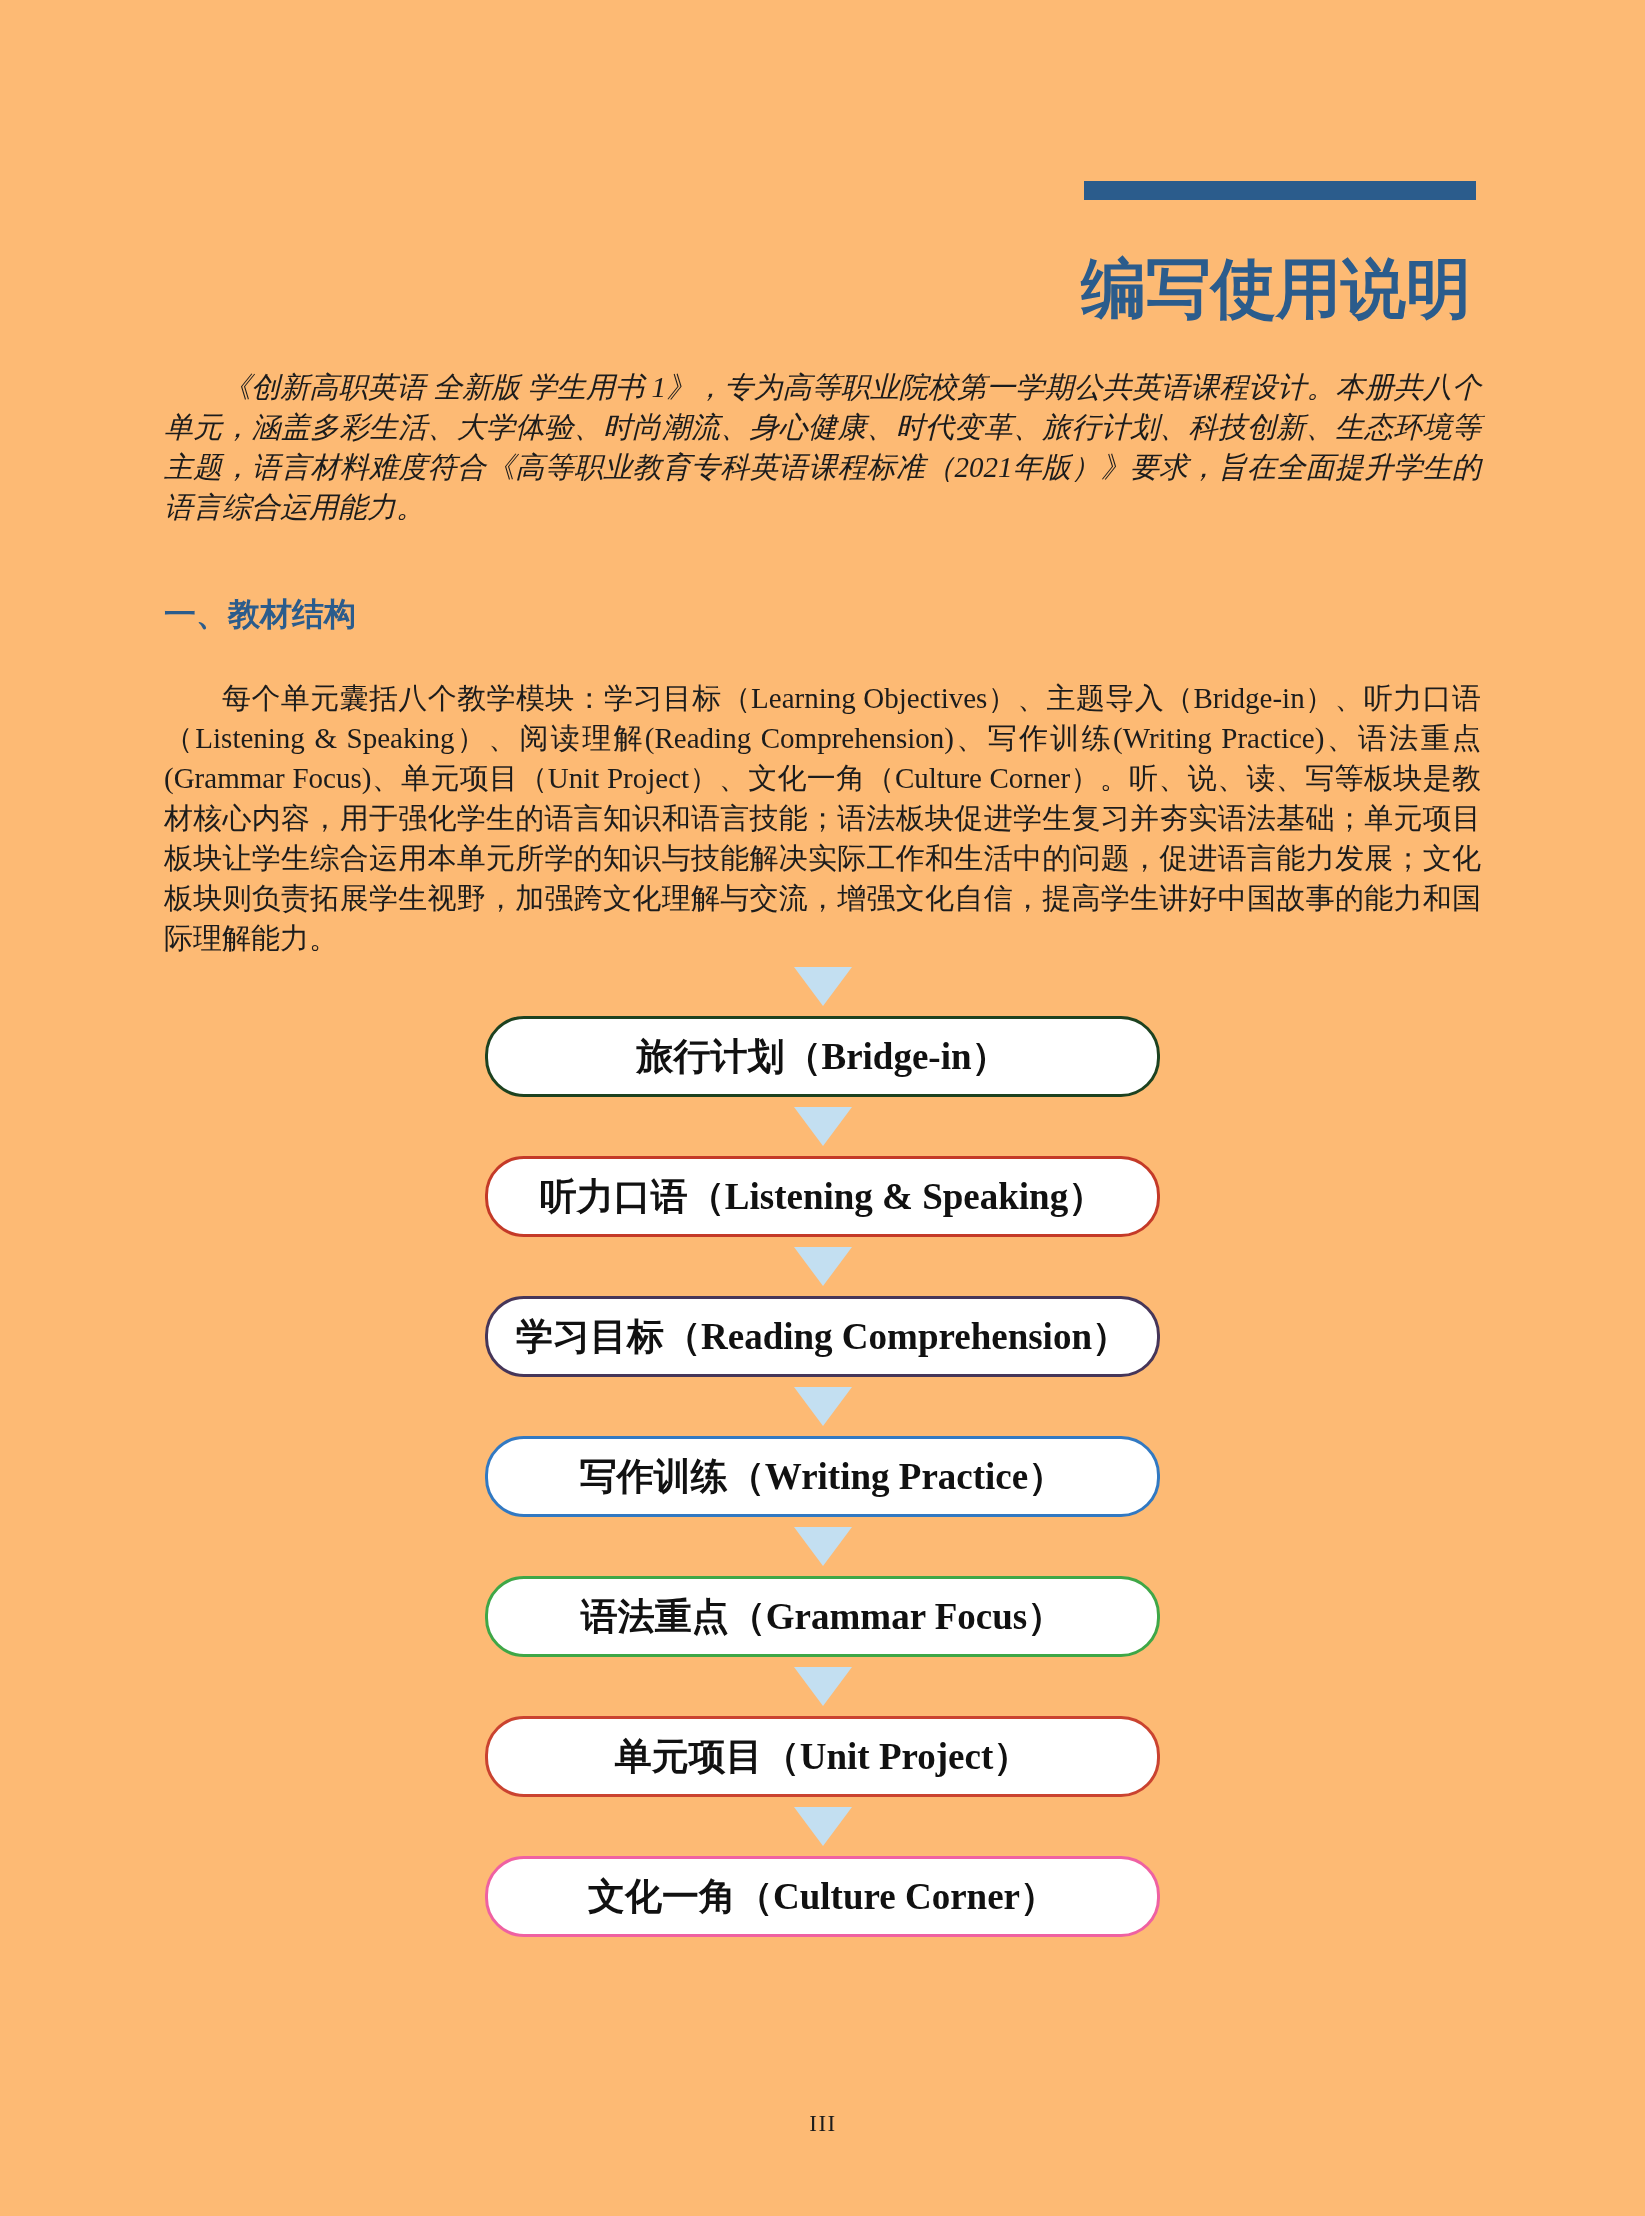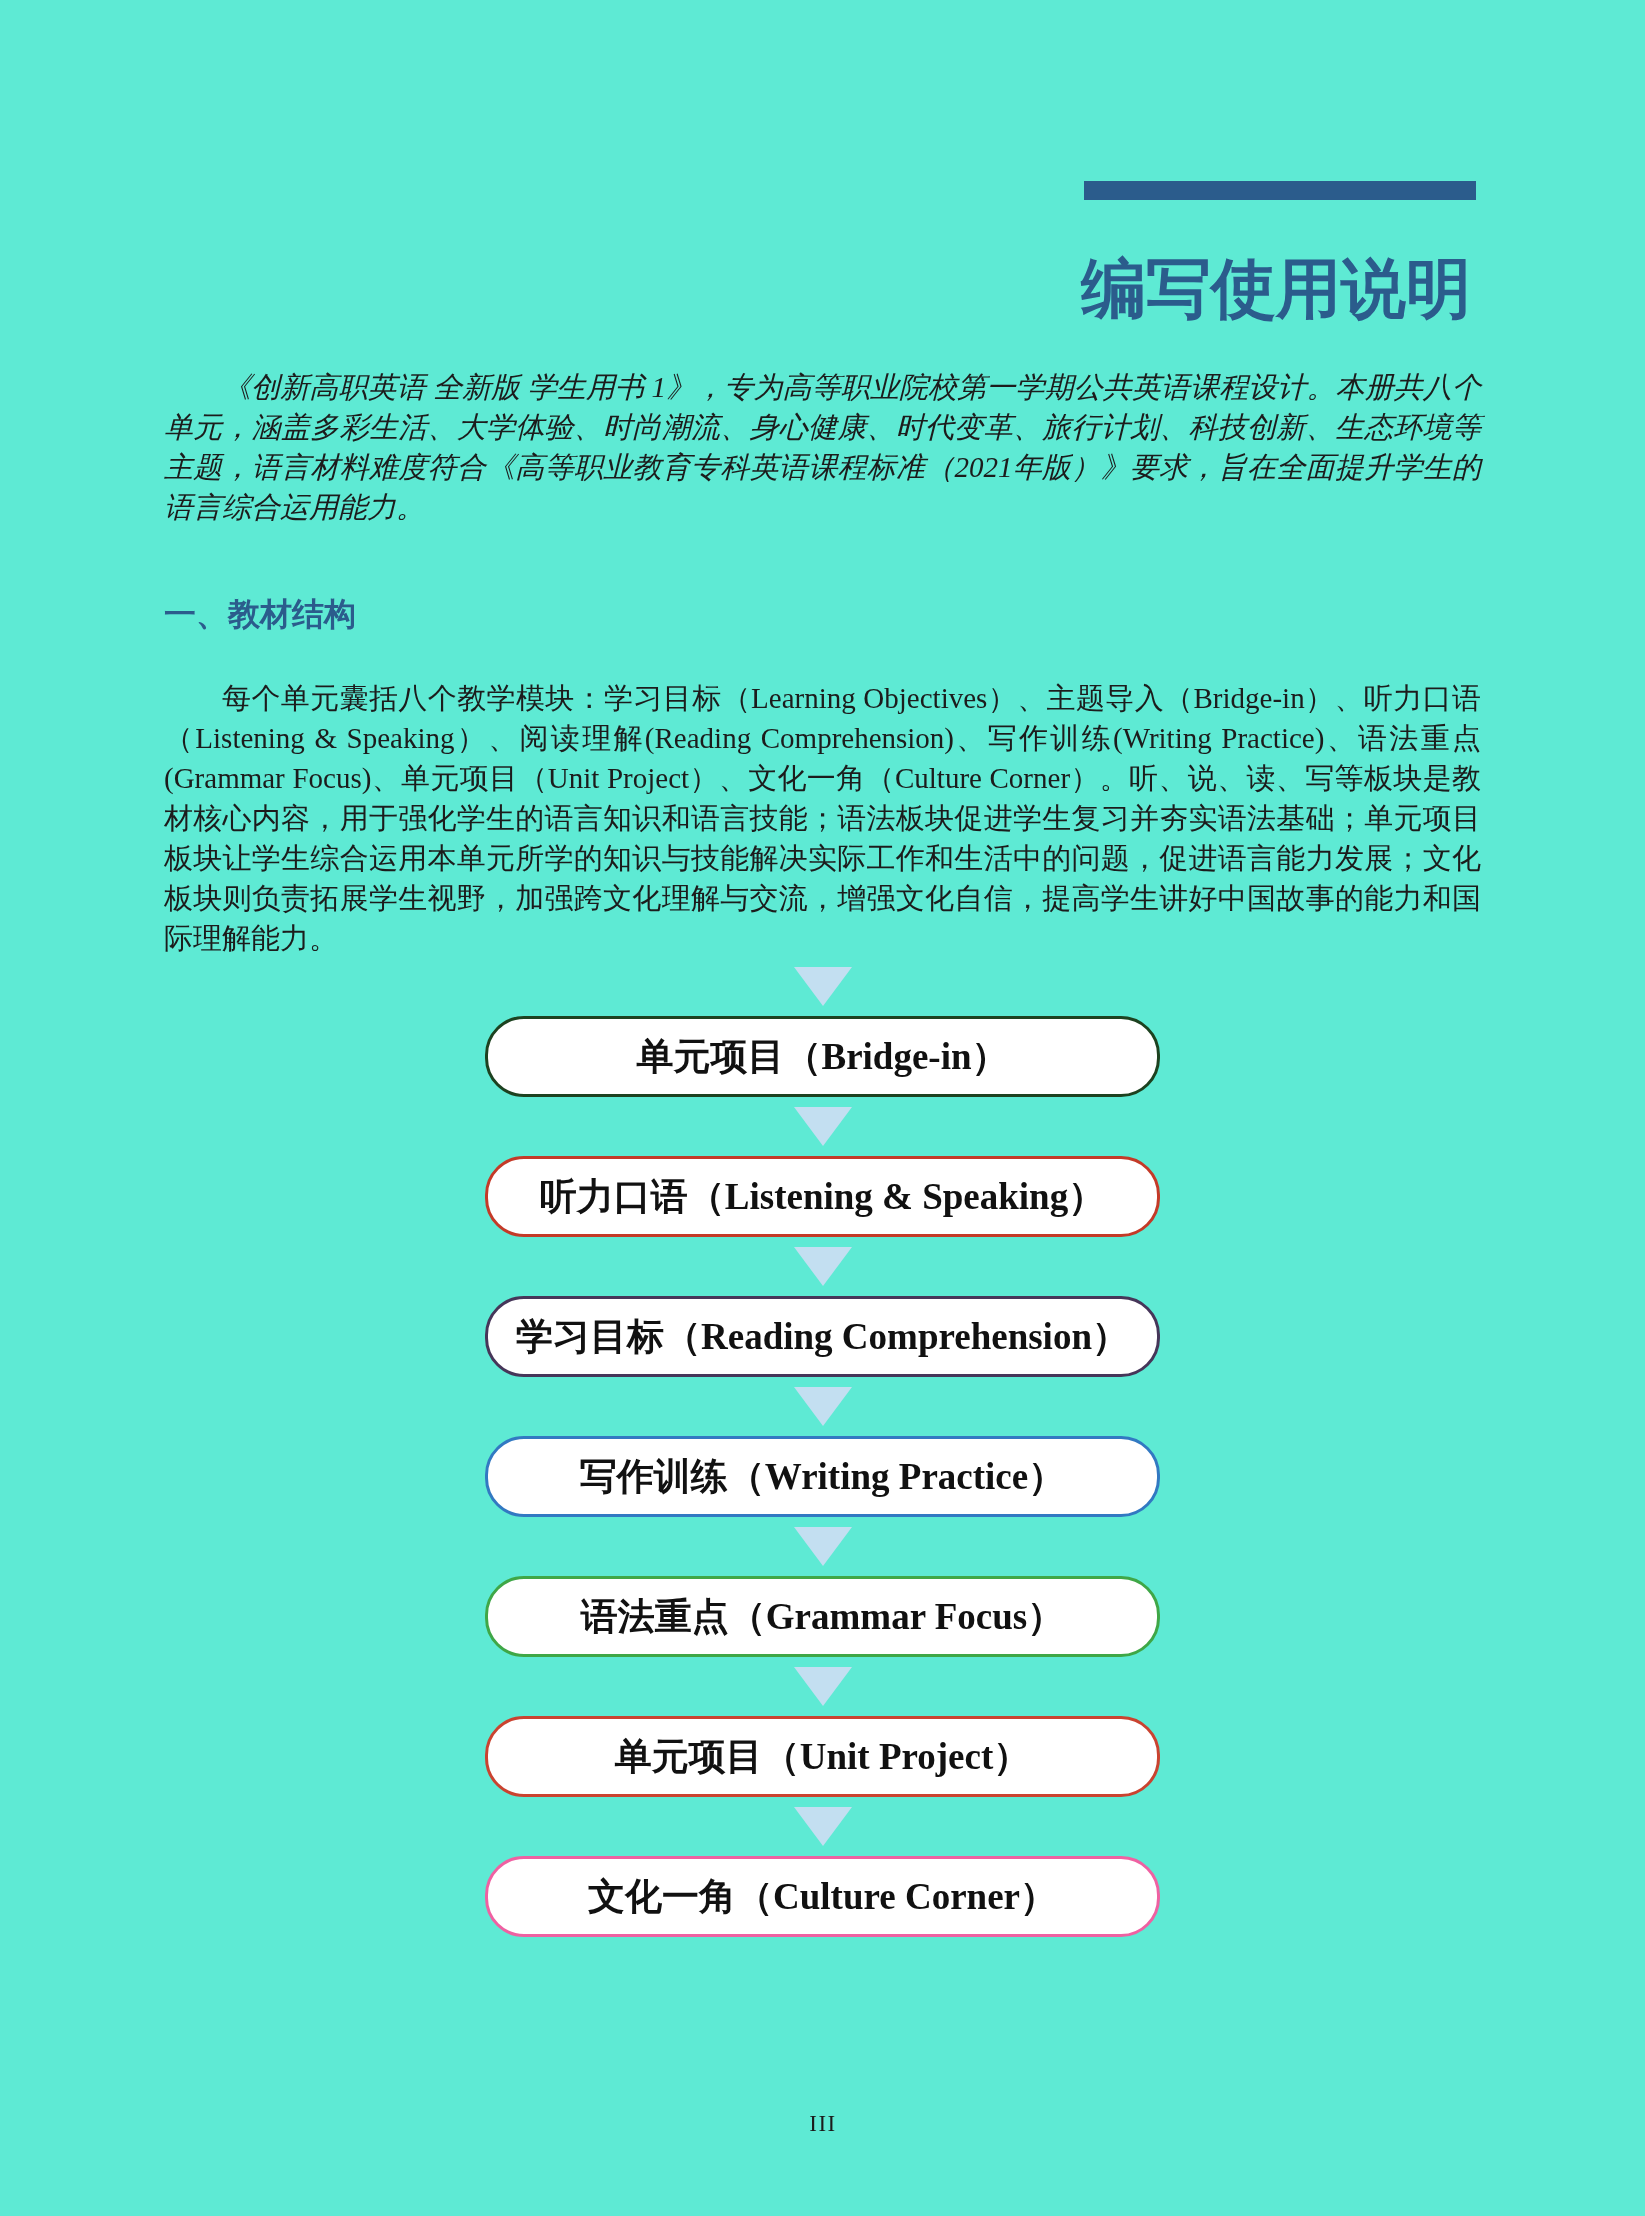--- a/index.html
+++ b/index.html
@@ -1,20 +1,20 @@
 <!DOCTYPE html>
 <html style="font-size:8px"><head>
 <meta charset="utf-8">
 <style>
   html,body{margin:0;padding:0;background:#ffffff;}
   .page{
     position:relative;
     width:1646px;
     height:2216px;
-    background:#5eead4;
+    background:#fdba74;
     font-family:"Liberation Serif", serif;
     color:#1c1c1c;
     overflow:hidden;
   }
   .top-bar{
     position:absolute;
     left:1084px; top:181px;
     width:392px; height:19px;
   }
   .doc-title{
@@ -107,21 +107,21 @@
   <h2 class="section-heading" style="color: rgb(43, 92, 140);">一、教材结构</h2>
 
   <p class="para" id="p2">每个单元囊括八个教学模块：学习目标（Learning Objectives）、主题导入（Bridge-in）、听力口语（Listening &amp; Speaking）、阅读理解(Reading Comprehension)、写作训练(Writing Practice)、语法重点(Grammar Focus)、单元项目（Unit Project）、文化一角（Culture Corner）。听、说、读、写等板块是教材核心内容，用于强化学生的语言知识和语言技能；语法板块促进学生复习并夯实语法基础；单元项目板块让学生综合运用本单元所学的知识与技能解决实际工作和生活中的问题，促进语言能力发展；文化板块则负责拓展学生视野，加强跨文化理解与交流，增强文化自信，提高学生讲好中国故事的能力和国际理解能力。</p>
 
   <div class="flow">
 
     <div class="flow-gap">
       <div class="flow-arrow" style="border-top-color: rgb(195, 223, 241);"></div>
     </div>
 
-    <div class="flow-box" style="border-color: rgb(29, 66, 32);">单元项目（Bridge-in）</div>
+    <div class="flow-box" style="border-color: rgb(29, 66, 32);">旅行计划（Bridge-in）</div>
     <div class="flow-gap">
       <div class="flow-arrow" style="border-top-color: rgb(195, 223, 241);"></div>
     </div>
 
     <div class="flow-box" style="border-color: rgb(196, 58, 40);">听力口语（Listening &amp; Speaking）</div>
     <div class="flow-gap">
       <div class="flow-arrow" style="border-top-color: rgb(195, 223, 241);"></div>
     </div>
 
     <div class="flow-box" style="border-color: rgb(70, 54, 89);">学习目标（Reading Comprehension）</div>

